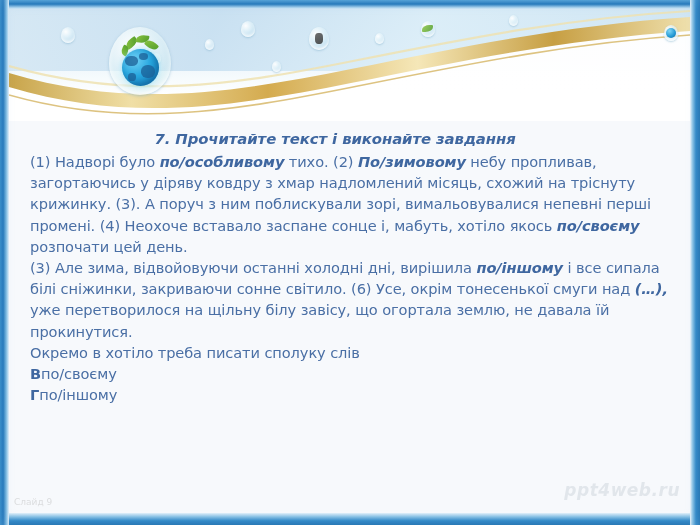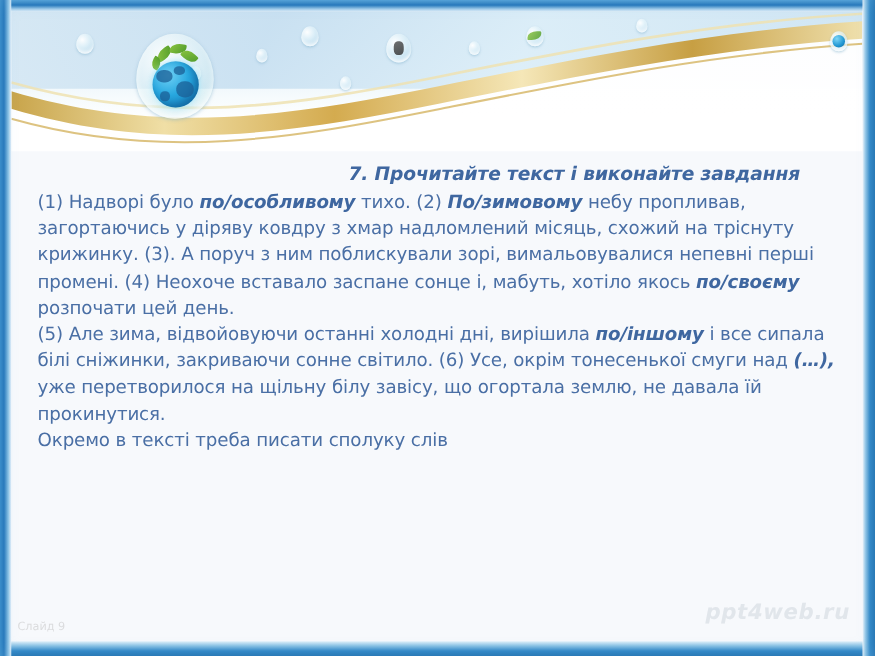--- a/index.html
+++ b/index.html
@@ -89,21 +89,21 @@
   
   .content{
     position:absolute;left:30px;top:128px;width:640px;
     color:#4a6fa5;
     font-family:"DejaVu Sans", sans-serif;
     font-size:14.6px;
     line-height:21.2px;
     letter-spacing:-0.1px;
   }
   .title{
-    text-align:right;font-weight:bold;font-style:italic;
+    text-align:center;font-weight:bold;font-style:italic;
     font-size:14.9px;line-height:22px;color:#3f67a0;
     margin:0 0 1px 0;padding-right:30px;
   }
   .para{margin:0;}
   .para b{font-weight:bold;font-style:italic;color:#3f67a0;}
   .opts{margin-top:0;}
   .opt{margin:0;}
   .opt .mark{font-weight:bold;color:#3f67a0;}
 
   
@@ -197,24 +197,26 @@
         <div class="land" style="left:19px;top:16px;width:14px;height:13px;"></div>
         <div class="land" style="left:6px;top:24px;width:8px;height:8px;"></div>
       </div>
     </div>
   </div>
 
   <div class="content">
     <div class="title">7. Прочитайте текст і виконайте завдання</div>
     <div id="paras">
         <div class="para"><span>(1) Надворі було </span><b>по/особливому</b><span> тихо. (2) </span><b>По/зимовому</b><span> небу пропливав, загортаючись у діряву ковдру з хмар надломлений місяць, схожий на тріснуту крижинку. (3). А поруч з ним поблискували зорі, вимальовувалися непевні перші промені. (4) Неохоче вставало заспане сонце і, мабуть, хотіло якось </span><b>по/своєму</b><span> розпочати цей день.</span></div>
-        <div class="para"><span>(5) Але зима, відвойовуючи останні холодні дні, вирішила </span><b>по/іншому</b><span> і все сипала білі сніжинки, закриваючи сонне світило. (6) Усе, окрім тонесенької смуги над </span><b>(…),</b><span> уже перетворилося на щільну білу завісу, що огортала землю, не давала їй прокинутися.</span></div>
+        <div class="para"><span>(3) Але зима, відвойовуючи останні холодні дні, вирішила </span><b>по/іншому</b><span> і все сипала білі сніжинки, закриваючи сонне світило. (6) Усе, окрім тонесенької смуги над </span><b>(…),</b><span> уже перетворилося на щільну білу завісу, що огортала землю, не давала їй прокинутися.</span></div>
       </div>
-    <div class="para">Окремо в тексті треба писати сполуку слів</div>
+    <div class="para">Окремо в хотіло треба писати сполуку слів</div>
     <div class="opts" id="opts">
+        <div class="opt"><span class="mark">В</span><span>по/своєму</span></div>
+        <div class="opt"><span class="mark">Г</span><span>по/іншому</span></div>
       </div>
   </div>
 
   <div class="wm-right">ppt4web.ru</div>
   <div class="wm-left">Слайд 9</div>
 
   <div class="frame-top"></div>
   <div class="frame-bottom"></div>
   <div class="frame-left"></div>
   <div class="frame-right"></div>

